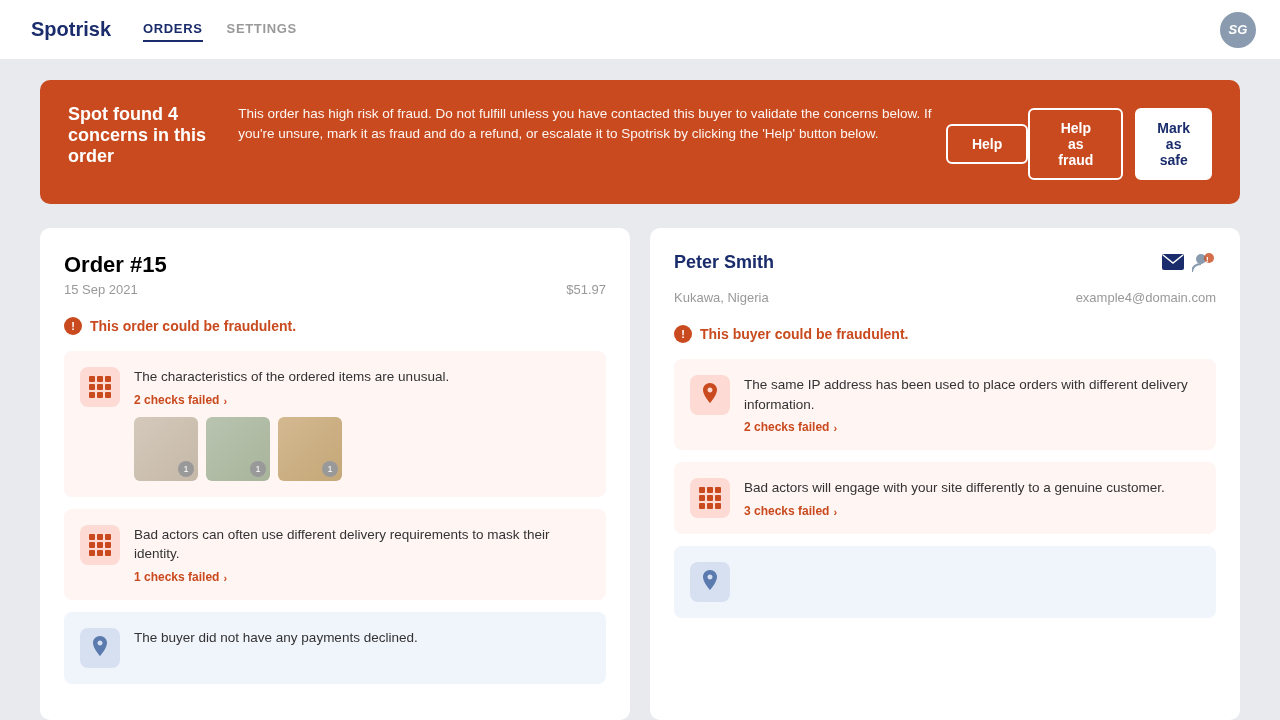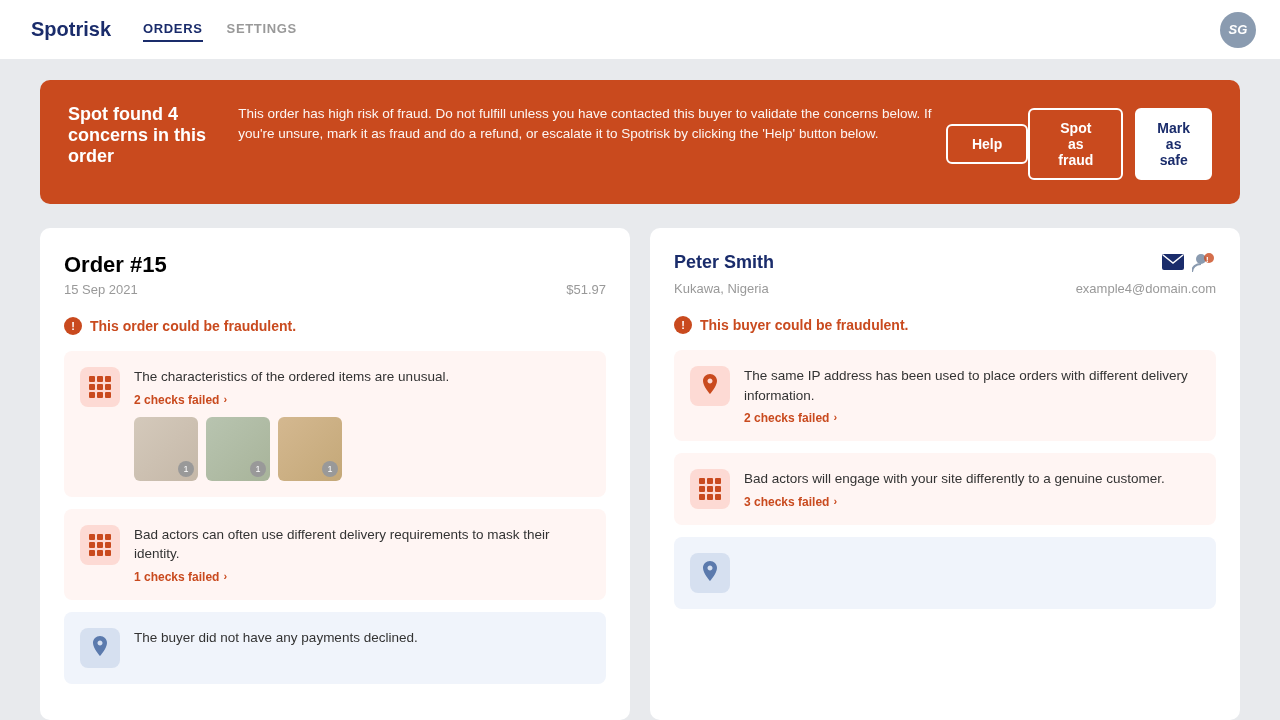--- a/index.html
+++ b/index.html
@@ -120,21 +120,21 @@
     
     .order-title { font-size: 22px; font-weight: 700; color: #000000; }
     .order-meta {
       display: flex; justify-content: space-between;
       font-size: 13px; color: #999; margin-top: 4px; margin-bottom: 20px;
     }
 
     
     .buyer-header {
       display: flex; justify-content: space-between; align-items: flex-start;
-      margin-bottom: 8px;
+      margin-bottom: 17px;
     }
     .buyer-name { font-size: 18px; font-weight: 700; color: #1a2c6b; }
     .buyer-icons { display: flex; gap: 8px; align-items: center; }
     .buyer-meta {
       display: flex; justify-content: space-between;
       font-size: 13px; color: #999; margin-bottom: 20px;
     }
 
     
     .fraud-warning {
@@ -170,21 +170,21 @@
       display: grid;
       grid-template-columns: repeat(3,6px);
       gap: 2px;
     }
     .grid-dot { width: 6px; height: 6px; background: #c94a1e; border-radius: 1px; }
 
     .concern-content { flex: 1; }
     .concern-text { font-size: 13.5px; color: #333; line-height: 1.45; margin-bottom: 6px; font-weight: 500; }
     .checks-failed {
       font-size: 12px; color: #c94a1e; font-weight: 600;
-      display: flex; align-items: flex-start; gap: 4px; cursor: pointer;
+      display: flex; align-items: flex-end; gap: 4px; cursor: pointer;
     }
     .chevron { font-size: 11px; }
 
     
     .thumbnails {
       display: flex; gap: 8px; margin-top: 10px;
     }
     .thumb {
       width: 64px; height: 64px;
       border-radius: 6px;
@@ -241,21 +241,21 @@
 </header>
 
 <main class="main">
 
   <div class="alert-banner">
     <div class="alert-title">Spot found 4 concerns in this order</div>
     <div class="alert-body">This order has high risk of fraud. Do not fulfill unless you have contacted this buyer to validate the concerns below. If you're unsure, mark it as fraud and do a refund, or escalate it to Spotrisk by clicking the 'Help' button below.</div>
     <div class="alert-actions">
       <button class="btn-help">Help</button>
       <div class="alert-right-btns">
-        <button class="btn-fraud">Spot as fraud</button>
+        <button class="btn-fraud">Help as fraud</button>
         <button class="btn-safe">Mark as safe</button>
       </div>
     </div>
   </div>
 
   <div class="columns">
 
     <div class="card">
       <div class="order-title">Order #15</div>
       <div class="order-meta">

